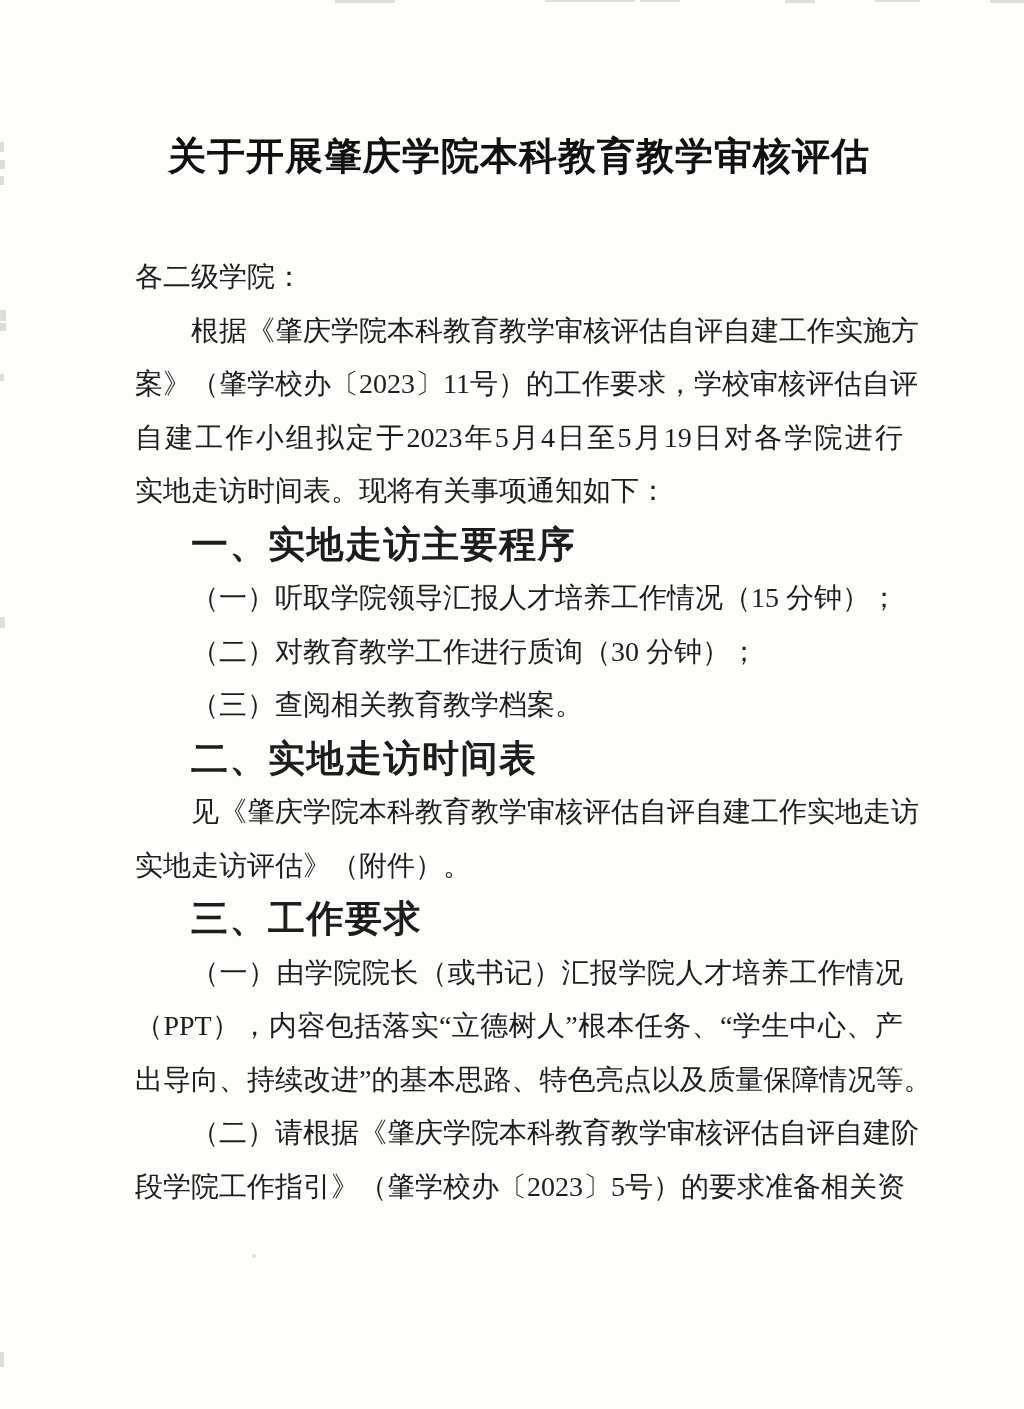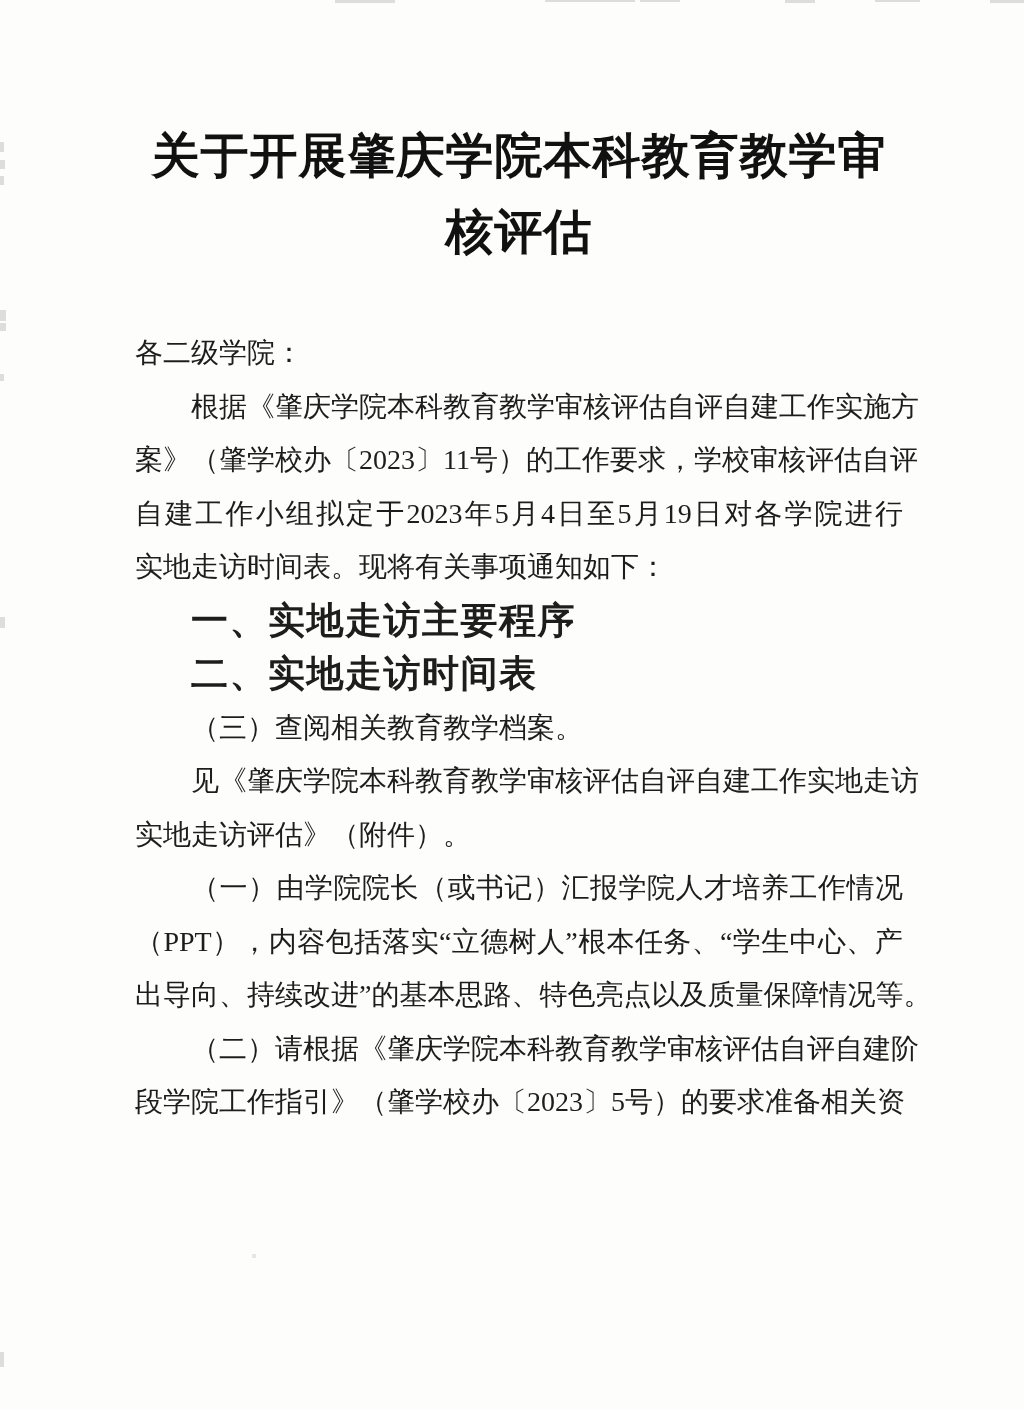--- a/index.html
+++ b/index.html
@@ -19,21 +19,21 @@
   }
   .content{
     position:absolute;
     left:135px;top:0;
     width:768px;
   }
   .title-block{
     margin:0;
     padding-top:118px;
     text-align:center;
-    font-size:48px;
+    font-size:38px;
     font-weight:700;
     line-height:76px;
     letter-spacing:1px;
     color:var(--title-ink);
     font-family:"Liberation Serif","DejaVu Serif",serif;
   }
   .doc-body{
     margin-top:56px;
     font-size:28px;
   }
@@ -181,22 +181,24 @@
           <span>日</span>
           <span>对</span>
           <span>各</span>
           <span>学</span>
           <span>院</span>
           <span>进</span>
           <span>行</span>
         </div>
         <div class="line">实地走访时间表。现将有关事项通知如下：</div>
         <div class="line heading indent">一、实地走访主要程序</div>
+        <div class="line indent">（一）听取学院领导汇报人才培养工作情况（15 分钟）；</div>
+        <div class="line indent">（二）对教育教学工作进行质询（30 分钟）；</div>
+        <div class="line indent">（三）查阅相关教育教学档案。</div>
         <div class="line heading indent">二、实地走访时间表</div>
-        <div class="line indent">（三）查阅相关教育教学档案。</div>
         <div class="line indent full">
           <span>见</span>
           <span>《</span>
           <span>肇</span>
           <span>庆</span>
           <span>学</span>
           <span>院</span>
           <span>本</span>
           <span>科</span>
           <span>教</span>
@@ -212,20 +214,21 @@
           <span>自</span>
           <span>建</span>
           <span>工</span>
           <span>作</span>
           <span>实</span>
           <span>地</span>
           <span>走</span>
           <span>访</span>
         </div>
         <div class="line">实地走访评估》（附件）。</div>
+        <div class="line heading indent">三、工作要求</div>
         <div class="line indent full">
           <span>（</span>
           <span>一</span>
           <span>）</span>
           <span>由</span>
           <span>学</span>
           <span>院</span>
           <span>院</span>
           <span>长</span>
           <span>（</span>

